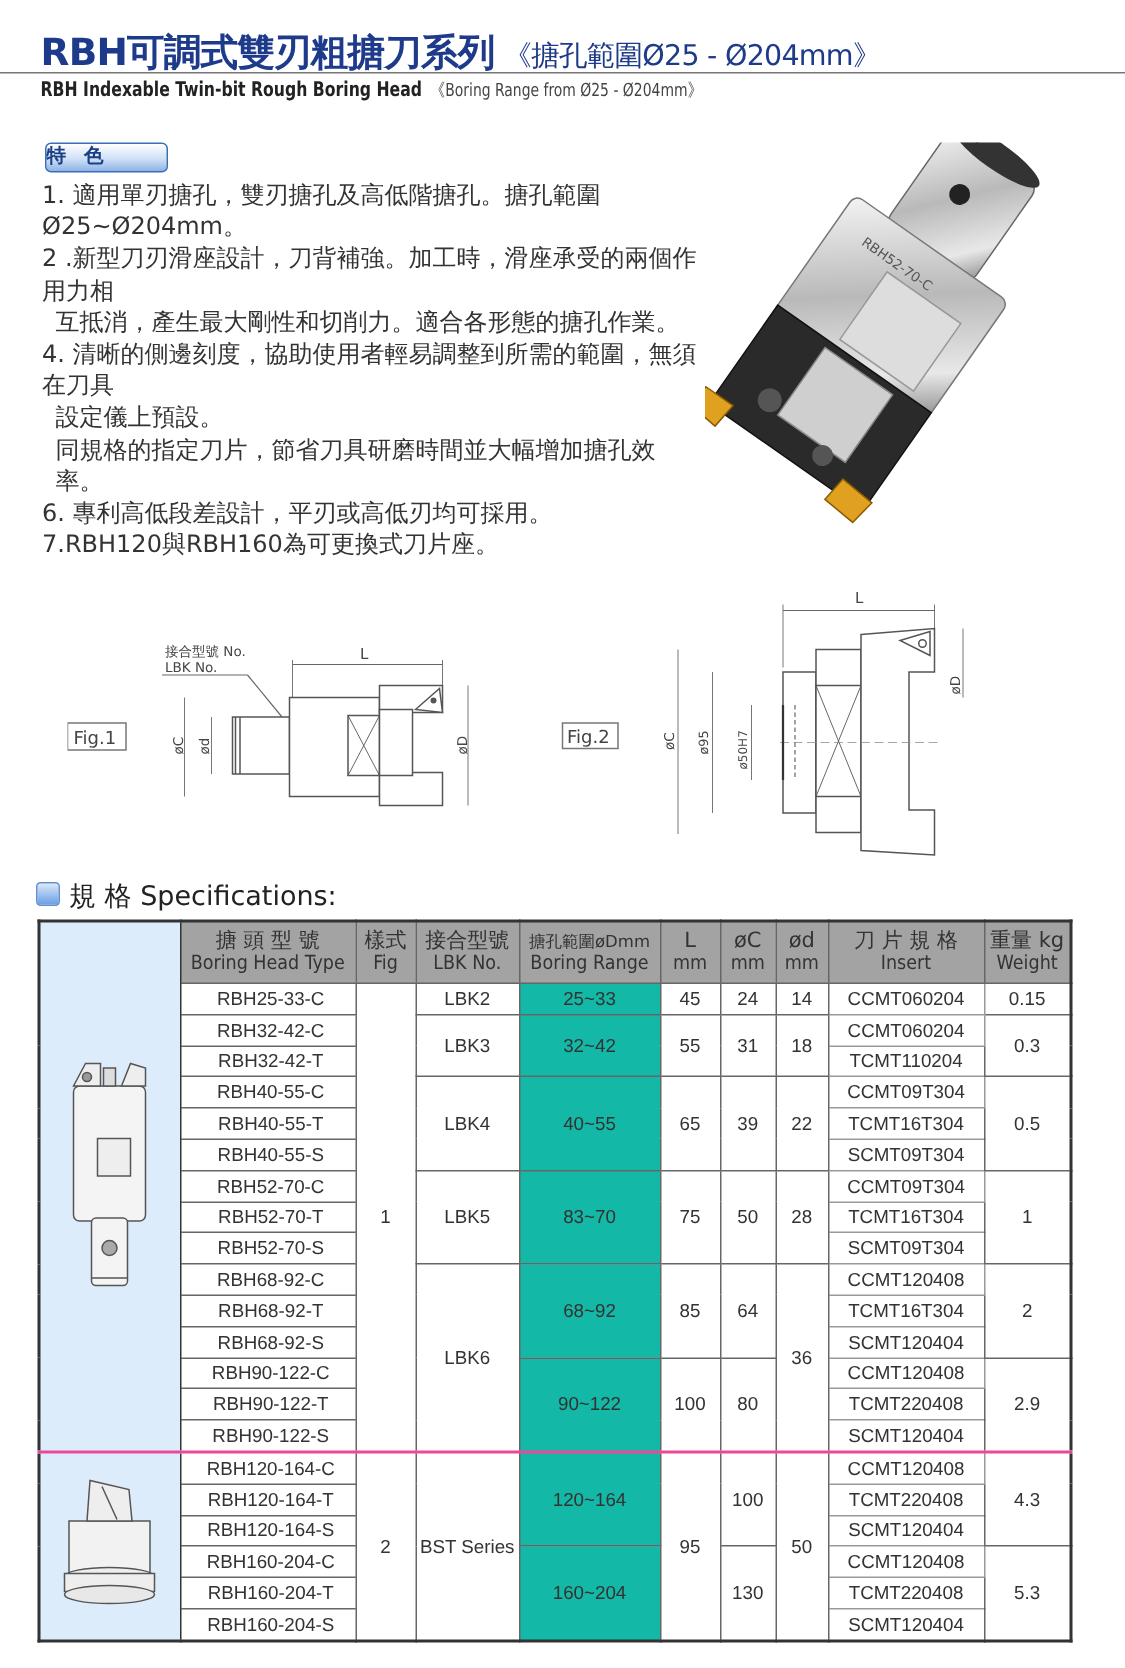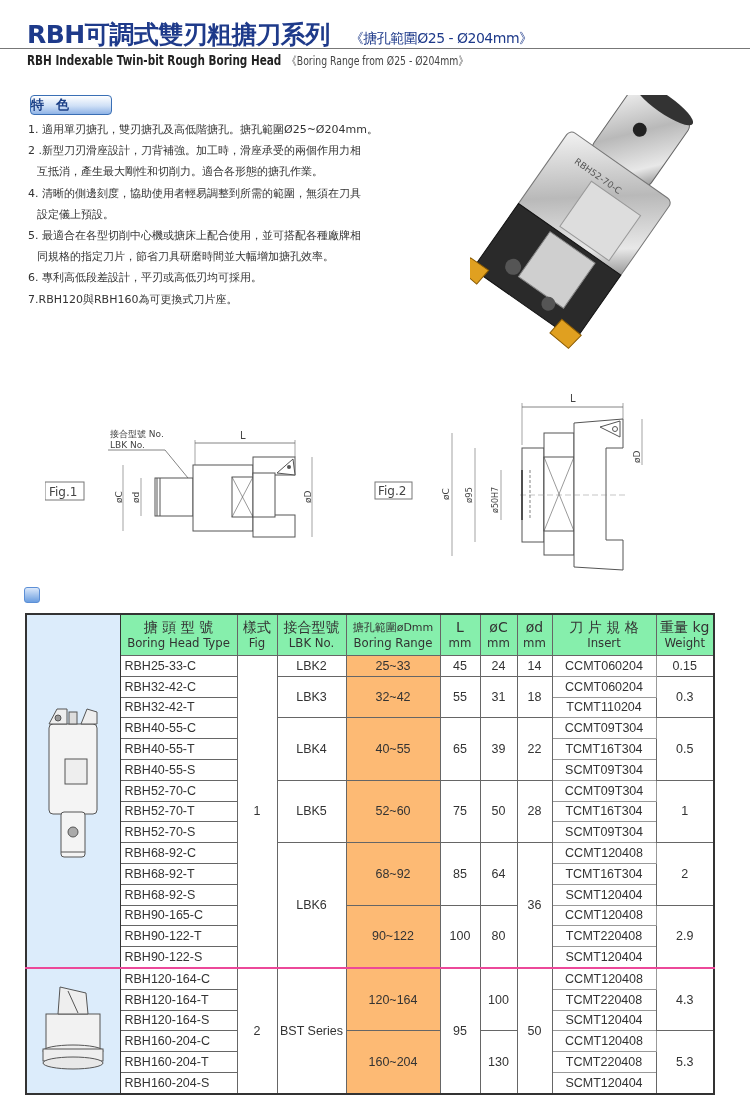--- a/index.html
+++ b/index.html
@@ -1,38 +1,38 @@
 <!DOCTYPE html>
 <html><head>
 <meta charset="utf-8">
 <style>
   html,body{margin:0;padding:0;background:#fff;}
   body{width:750px;height:1112px;position:relative;overflow:hidden;font-family:"Liberation Sans","DejaVu Sans",sans-serif;color:#333;}
   .title{position:absolute;left:27px;top:18px;font-size:25px;font-weight:bold;color:#1e3a8a;letter-spacing:-0.5px;white-space:nowrap;font-family:"DejaVu Sans",sans-serif;}
-  .title .sub{font-size:14px;font-weight:normal;color:#1e3a8a;margin-left:20px;}
+  .title .sub{font-size:19px;font-weight:normal;color:#1e3a8a;margin-left:6px;}
   .rule{position:absolute;left:0;top:48px;width:750px;height:1px;background:#777;}
   .subtitle{position:absolute;left:27px;top:52px;font-size:13.5px;color:#222;font-weight:bold;white-space:nowrap;font-family:"DejaVu Sans Condensed","DejaVu Sans",sans-serif;transform:scaleX(0.86);transform-origin:left top;}
   .subtitle .range{font-weight:normal;color:#444;font-size:12px;margin-left:6px;}
   .feat-badge{position:absolute;left:30px;top:95px;width:80px;height:18px;border:1px solid #3a6fb5;border-radius:4px;background:linear-gradient(#ffffff,#cfe0f6 55%,#8fb3e6);color:#1b3f86;font-size:13px;font-weight:bold;text-align:left;line-height:18px;letter-spacing:12px;font-family:"DejaVu Sans",sans-serif;}
-  .features{position:absolute;left:28px;top:119px;width:440px;font-size:11px;line-height:21.2px;color:#333;font-family:"DejaVu Sans",sans-serif;}
+  .features{position:absolute;left:28px;top:119px;width:440px;font-size:16px;line-height:21.2px;color:#333;font-family:"DejaVu Sans",sans-serif;}
   .features .item{margin:0;}
   .features .cont{padding-left:9px;}
   .photo{position:absolute;left:470px;top:95px;width:265px;height:270px;}
   .fig1{position:absolute;left:45px;top:415px;width:300px;height:140px;}
   .fig2{position:absolute;left:370px;top:385px;width:300px;height:190px;}
   .spec-head{position:absolute;left:24px;top:585px;font-size:18px;color:#222;font-family:"DejaVu Sans",sans-serif;}
   .spec-head .sq{display:inline-block;width:14px;height:14px;border-radius:3px;background:linear-gradient(#dbe8fa,#6b9ee0);border:1px solid #5c8fd6;vertical-align:-1px;margin-right:6px;}
   table.spec{position:absolute;left:25px;top:613px;border-collapse:collapse;font-size:12.5px;color:#333;font-family:"Liberation Sans",sans-serif;}
   table.spec td,table.spec th{border:1px solid #666;padding:0;height:19.8px;text-align:center;font-weight:normal;}
-  table.spec th{background:#86efac;line-height:15px;height:40px;}
+  table.spec th{background:#a3a3a3;line-height:15px;height:40px;}
   table.spec th .cn{font-size:14px;display:block;font-family:"DejaVu Sans",sans-serif;}
   table.spec th .en{font-size:13px;display:block;font-family:"DejaVu Sans Condensed","DejaVu Sans",sans-serif;}
   table.spec td.imgcell{background:#dcecfb;border:1px solid #333;}
-  table.spec td.type{text-align:left;padding-left:4px;}
-  table.spec td.range{background:#fdba74;}
+  table.spec td.type{text-align:center;padding-left:4px;}
+  table.spec td.range{background:#14b8a6;}
   table.spec td.ins{border-color:#999;margin-left:29px;}
   table.spec{border:2px solid #333;}
 </style>
 </head>
 <body>
 
 <div class="title"><span>RBH可調式雙刃粗搪刀系列</span><span class="sub">《搪孔範圍Ø25 - Ø204mm》</span></div>
 <div class="rule"></div>
 <div class="subtitle"><span>RBH Indexable Twin-bit Rough Boring Head</span><span class="range">《Boring Range from Ø25 - Ø204mm》</span></div>
 
@@ -44,21 +44,20 @@
     </div>
   <div class="item">
       <div>2 .新型刀刃滑座設計，刀背補強。加工時，滑座承受的兩個作用力相</div>
       <div class="cont">互抵消，產生最大剛性和切削力。適合各形態的搪孔作業。</div>
     </div>
   <div class="item">
       <div>4. 清晰的側邊刻度，協助使用者輕易調整到所需的範圍，無須在刀具</div>
       <div class="cont">設定儀上預設。</div>
     </div>
   <div class="item">
-      <div>5. 最適合在各型切削中心機或搪床上配合使用，並可搭配各種廠牌相</div>
       <div class="cont">同規格的指定刀片，節省刀具研磨時間並大幅增加搪孔效率。</div>
     </div>
   <div class="item">
       <div>6. 專利高低段差設計，平刃或高低刃均可採用。</div>
     </div>
   <div class="item">
       <div>7.RBH120與RBH160為可更換式刀片座。</div>
     </div>
 </div>
 
@@ -139,21 +138,21 @@
   <line x1="82" y1="48" x2="82" y2="171" stroke="#666" stroke-width="0.6"></line>
   <text x="79" y="115" font-size="9" fill="#444" transform="rotate(-90 79 115)">øC</text>
   <line x1="105" y1="63" x2="105" y2="157" stroke="#666" stroke-width="0.6"></line>
   <text x="102" y="118" font-size="8.5" fill="#444" transform="rotate(-90 102 118)">ø95</text>
   <line x1="131" y1="85" x2="131" y2="135" stroke="#666" stroke-width="0.6"></line>
   <text x="128" y="128" font-size="8" fill="#444" transform="rotate(-90 128 128)">ø50H7</text>
   <line x1="272" y1="34" x2="272" y2="80" stroke="#666" stroke-width="0.6"></line>
   <text x="270" y="78" font-size="9" fill="#444" transform="rotate(-90 270 78)">øD</text>
 </svg>
 
-<div class="spec-head"><span class="sq"></span></div>
+<div class="spec-head"><span class="sq"></span><span>規 格 Specifications:</span></div>
 
 <table class="spec">
   <colgroup>
     <col style="width:94px">
       <col style="width:117px">
       <col style="width:40px">
       <col style="width:69px">
       <col style="width:94px">
       <col style="width:40px">
       <col style="width:37px">
@@ -256,21 +255,21 @@
     <td class="ins">TCMT16T304</td>
   </tr>
   <tr>
     <td class="type">RBH40-55-S</td>
     <td class="ins">SCMT09T304</td>
   </tr>
 
   <tr>
     <td class="type">RBH52-70-C</td>
     <td rowspan="3">LBK5</td>
-    <td rowspan="3" class="range">52~60</td>
+    <td rowspan="3" class="range">83~70</td>
     <td rowspan="3">75</td>
     <td rowspan="3">50</td>
     <td rowspan="3">28</td>
     <td class="ins">CCMT09T304</td>
     <td rowspan="3">1</td>
   </tr>
   <tr>
     <td class="type">RBH52-70-T</td>
     <td class="ins">TCMT16T304</td>
   </tr>
@@ -291,21 +290,21 @@
   </tr>
   <tr>
     <td class="type">RBH68-92-T</td>
     <td class="ins">TCMT16T304</td>
   </tr>
   <tr>
     <td class="type">RBH68-92-S</td>
     <td class="ins">SCMT120404</td>
   </tr>
   <tr>
-    <td class="type">RBH90-165-C</td>
+    <td class="type">RBH90-122-C</td>
     <td rowspan="3" class="range">90~122</td>
     <td rowspan="3">100</td>
     <td rowspan="3">80</td>
     <td class="ins">CCMT120408</td>
     <td rowspan="3">2.9</td>
   </tr>
   <tr>
     <td class="type">RBH90-122-T</td>
     <td class="ins">TCMT220408</td>
   </tr>

